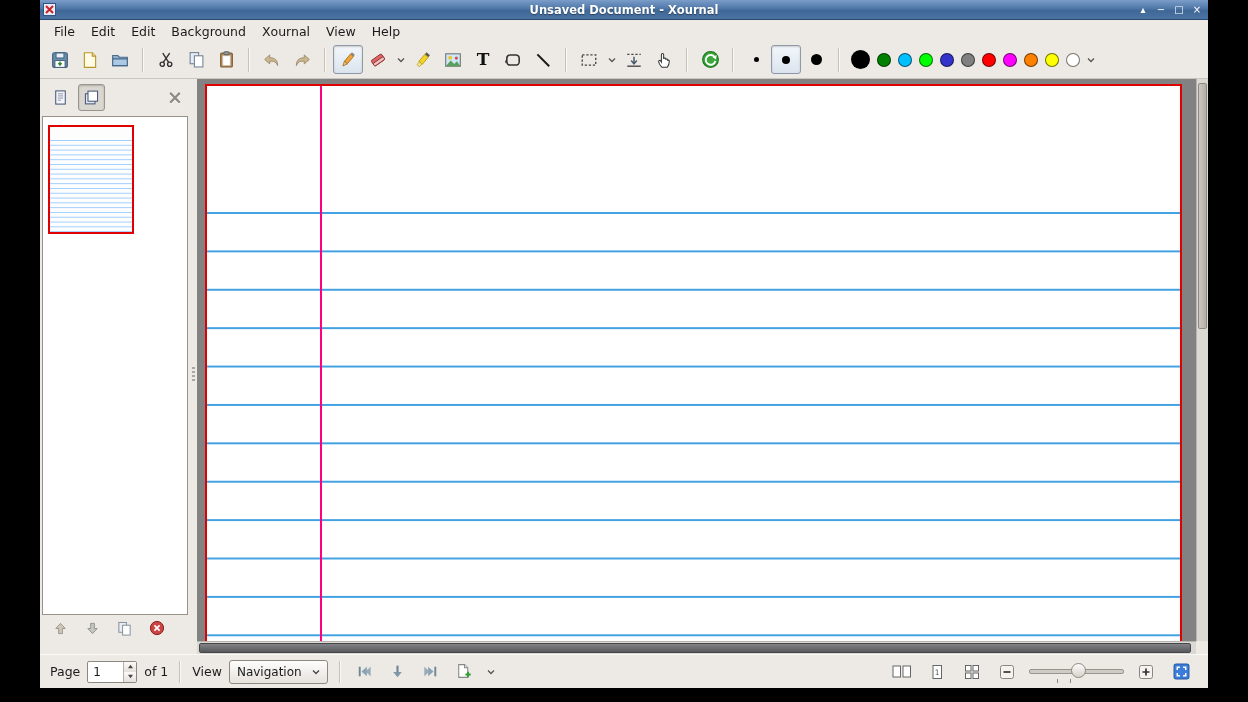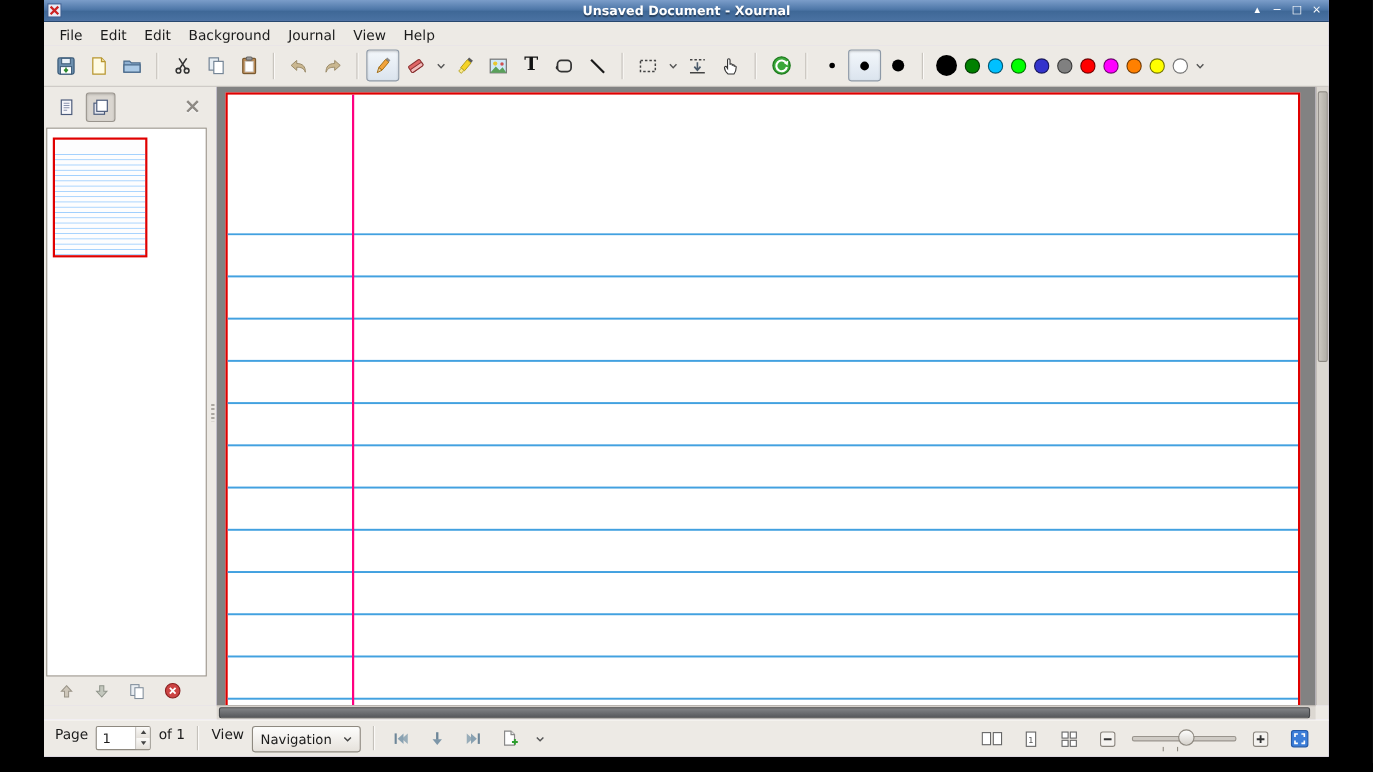--- a/index.html
+++ b/index.html
@@ -85,21 +85,21 @@
   .hscroll{height:13px;flex:0 0 13px;display:flex;background:#edeae5;}
   .hspacer{width:157px;flex:0 0 157px;}
   .htrack{flex:1 1 auto;background:#dcd8d2;border-top:1px solid #b7b3ad;position:relative;}
   .hthumb{position:absolute;left:2px;right:5px;top:1px;bottom:1px;border-radius:2px;
     background:linear-gradient(#818386,#57595c);border:1px solid #45474a;}
   .hcorner{width:12px;flex:0 0 12px;}
 
   
   .statusbar{height:34px;flex:0 0 34px;display:flex;align-items:center;background:#edeae5;
     border-top:1px solid #fbf9f7;font-size:12.5px;color:#1b1b1b;padding:0 10px;}
-  .sb-left{display:flex;align-items:flex-start;gap:7px;}
+  .sb-left{display:flex;align-items:center;gap:7px;}
   .sb-right{margin-left:auto;display:flex;align-items:center;gap:9px;padding-right:4px;}
   .spin{display:flex;width:50px;height:22px;border:1px solid #8e8980;background:#fff;border-radius:2px;}
   .spin-val{flex:1;padding:3px 5px;font-size:12px;}
   .spin-btns{width:13px;border-left:1px solid #b4b0aa;display:flex;flex-direction:column;}
   .spin-b{flex:1;display:flex;align-items:center;justify-content:center;
     background:linear-gradient(#fbfaf8,#e4e0da);}
   .vsep{width:2px;height:22px;margin:0 4px;border-left:1px solid #c5c1bb;border-right:1px solid #fbf9f7;}
   .combo{height:24px;display:flex;align-items:center;gap:10px;padding:0 7px;
     border:1px solid #8e8980;border-radius:3px;font-size:12px;
     background:linear-gradient(#fdfdfc,#e6e2dc);}
@@ -132,21 +132,21 @@
       <span class="win-btn">□</span>
       <span class="win-btn">×</span>
     </span>
   </div>
 
   <nav class="menubar">
     <span class="menu-item">File</span>
     <span class="menu-item">Edit</span>
     <span class="menu-item">Edit</span>
     <span class="menu-item">Background</span>
-    <span class="menu-item">Journal</span>
+    <span class="menu-item">Xournal</span>
     <span class="menu-item">View</span>
     <span class="menu-item">Help</span>
   </nav>
 
   <div class="toolbar">
     <span class="tbtn">
       <span>
           <svg width="18" height="18" viewBox="0 0 16 16">
         <rect x="1.5" y="1.5" width="13" height="13" rx="1.5" fill="#6d8fae" stroke="#3a5a78"></rect>
         <rect x="4.5" y="1.8" width="7" height="4.4" fill="#e8f0f8" stroke="#3a5a78" stroke-width="0.8"></rect>

